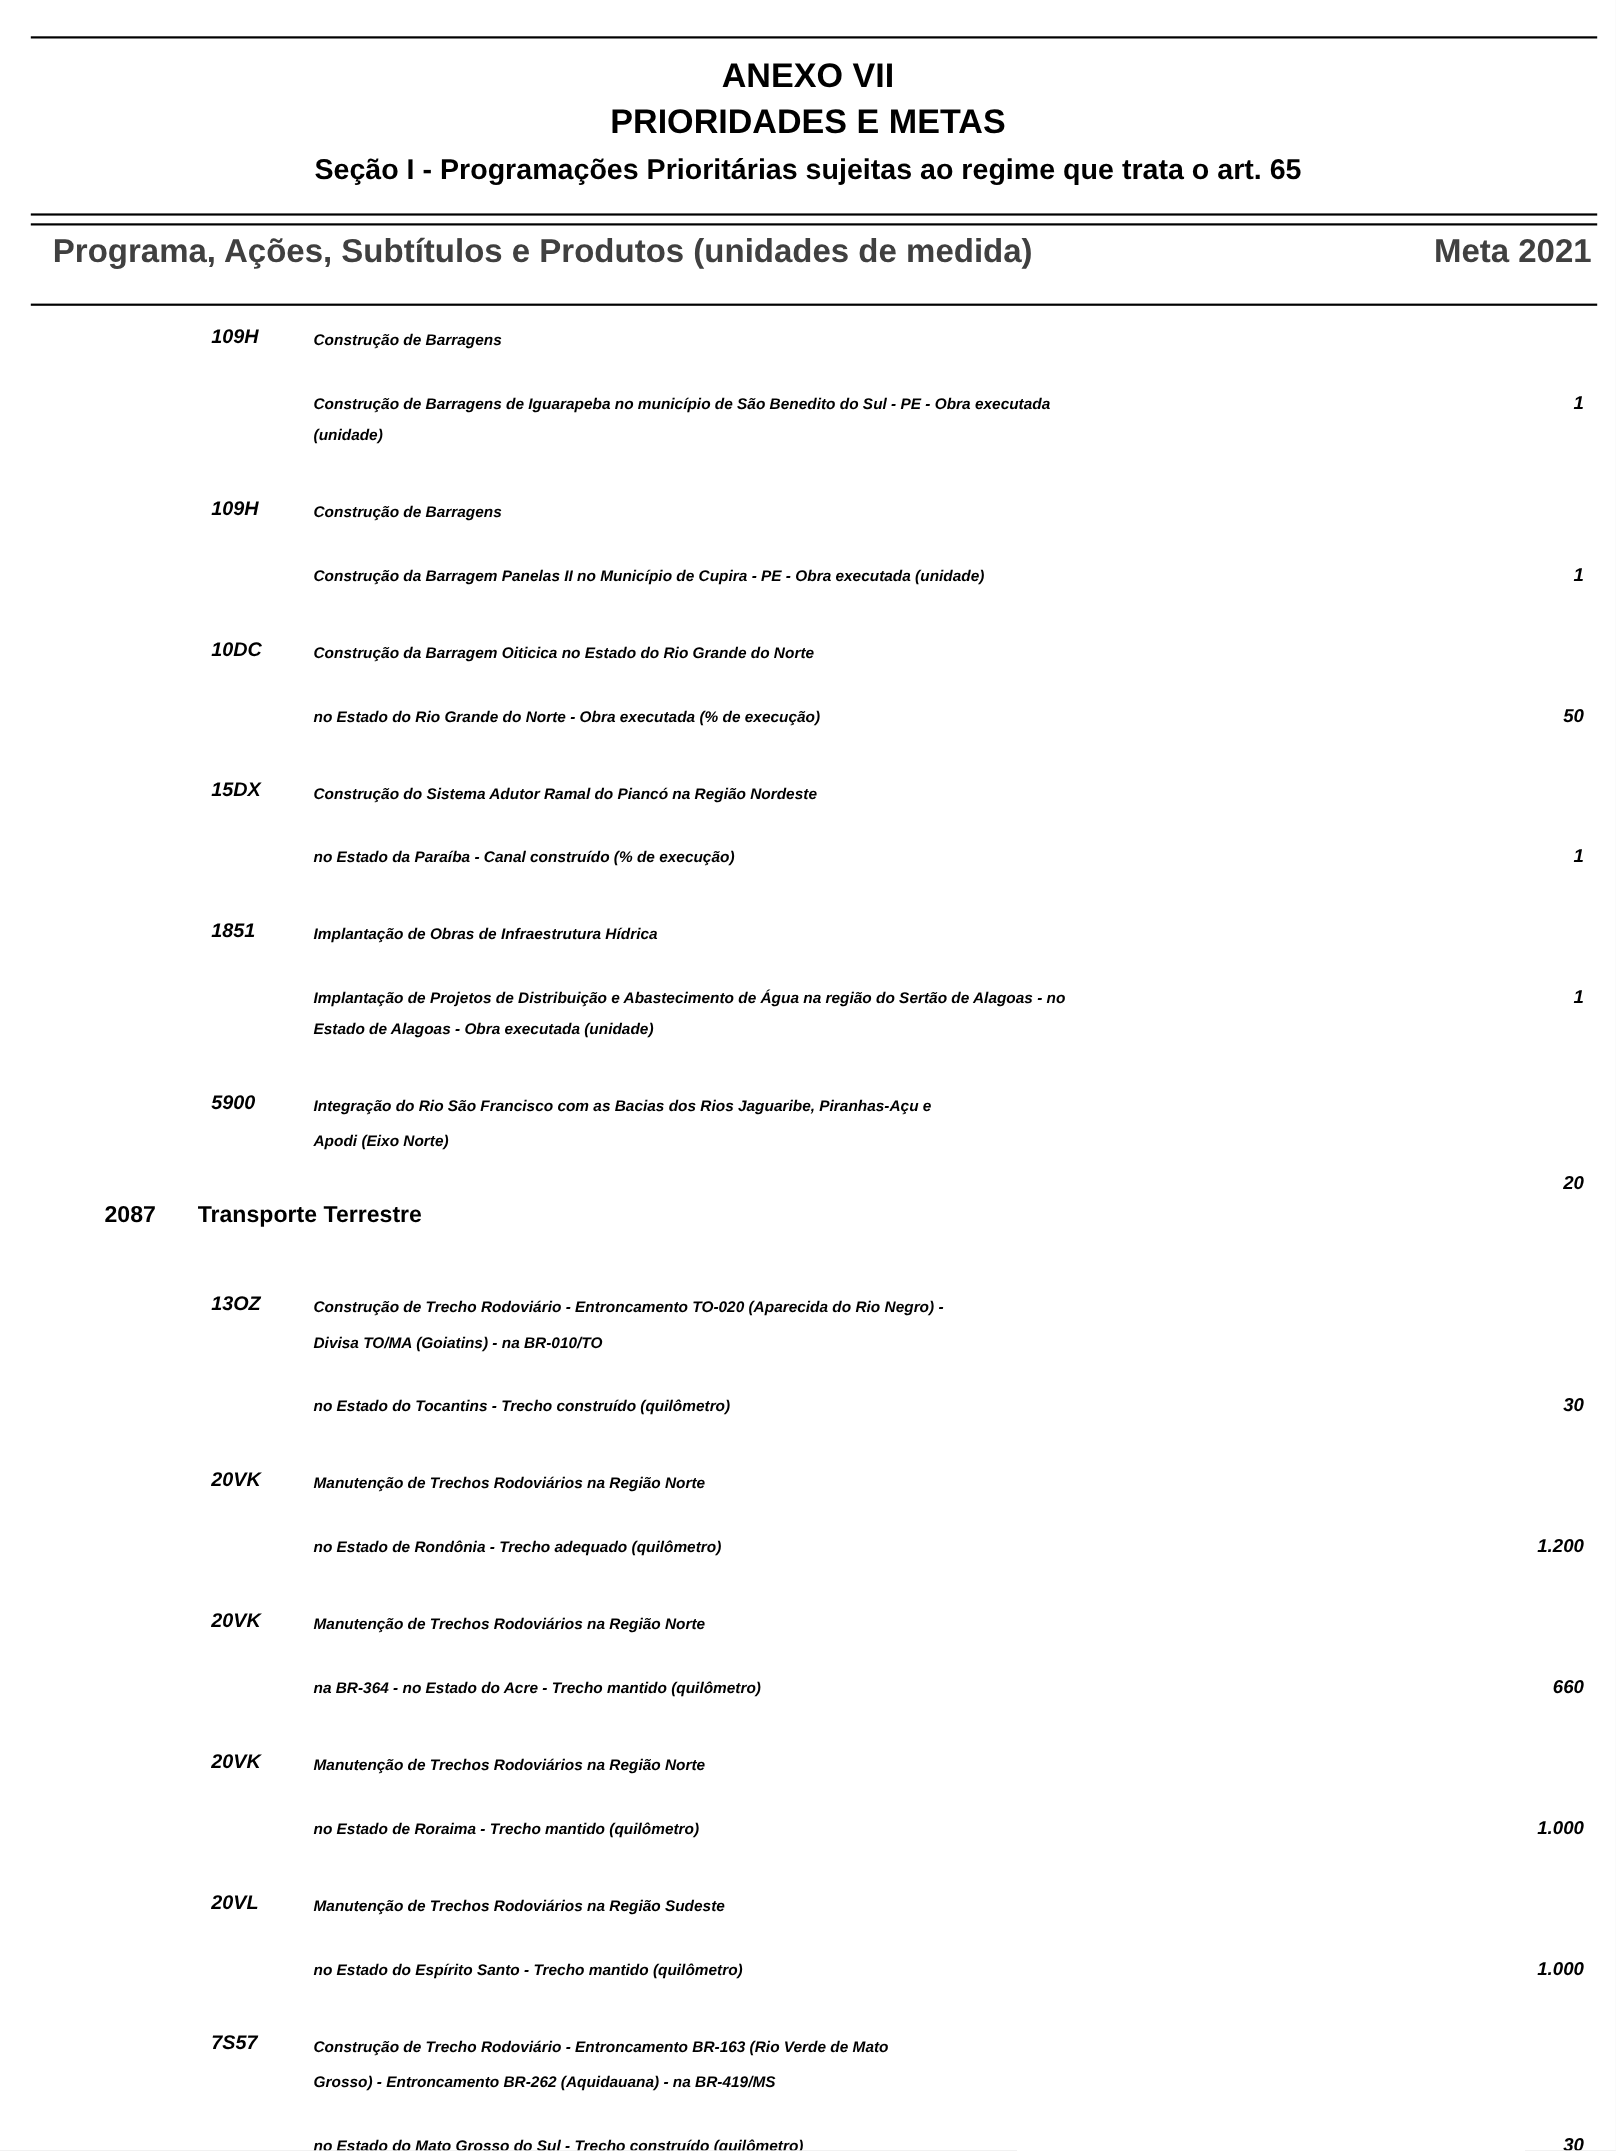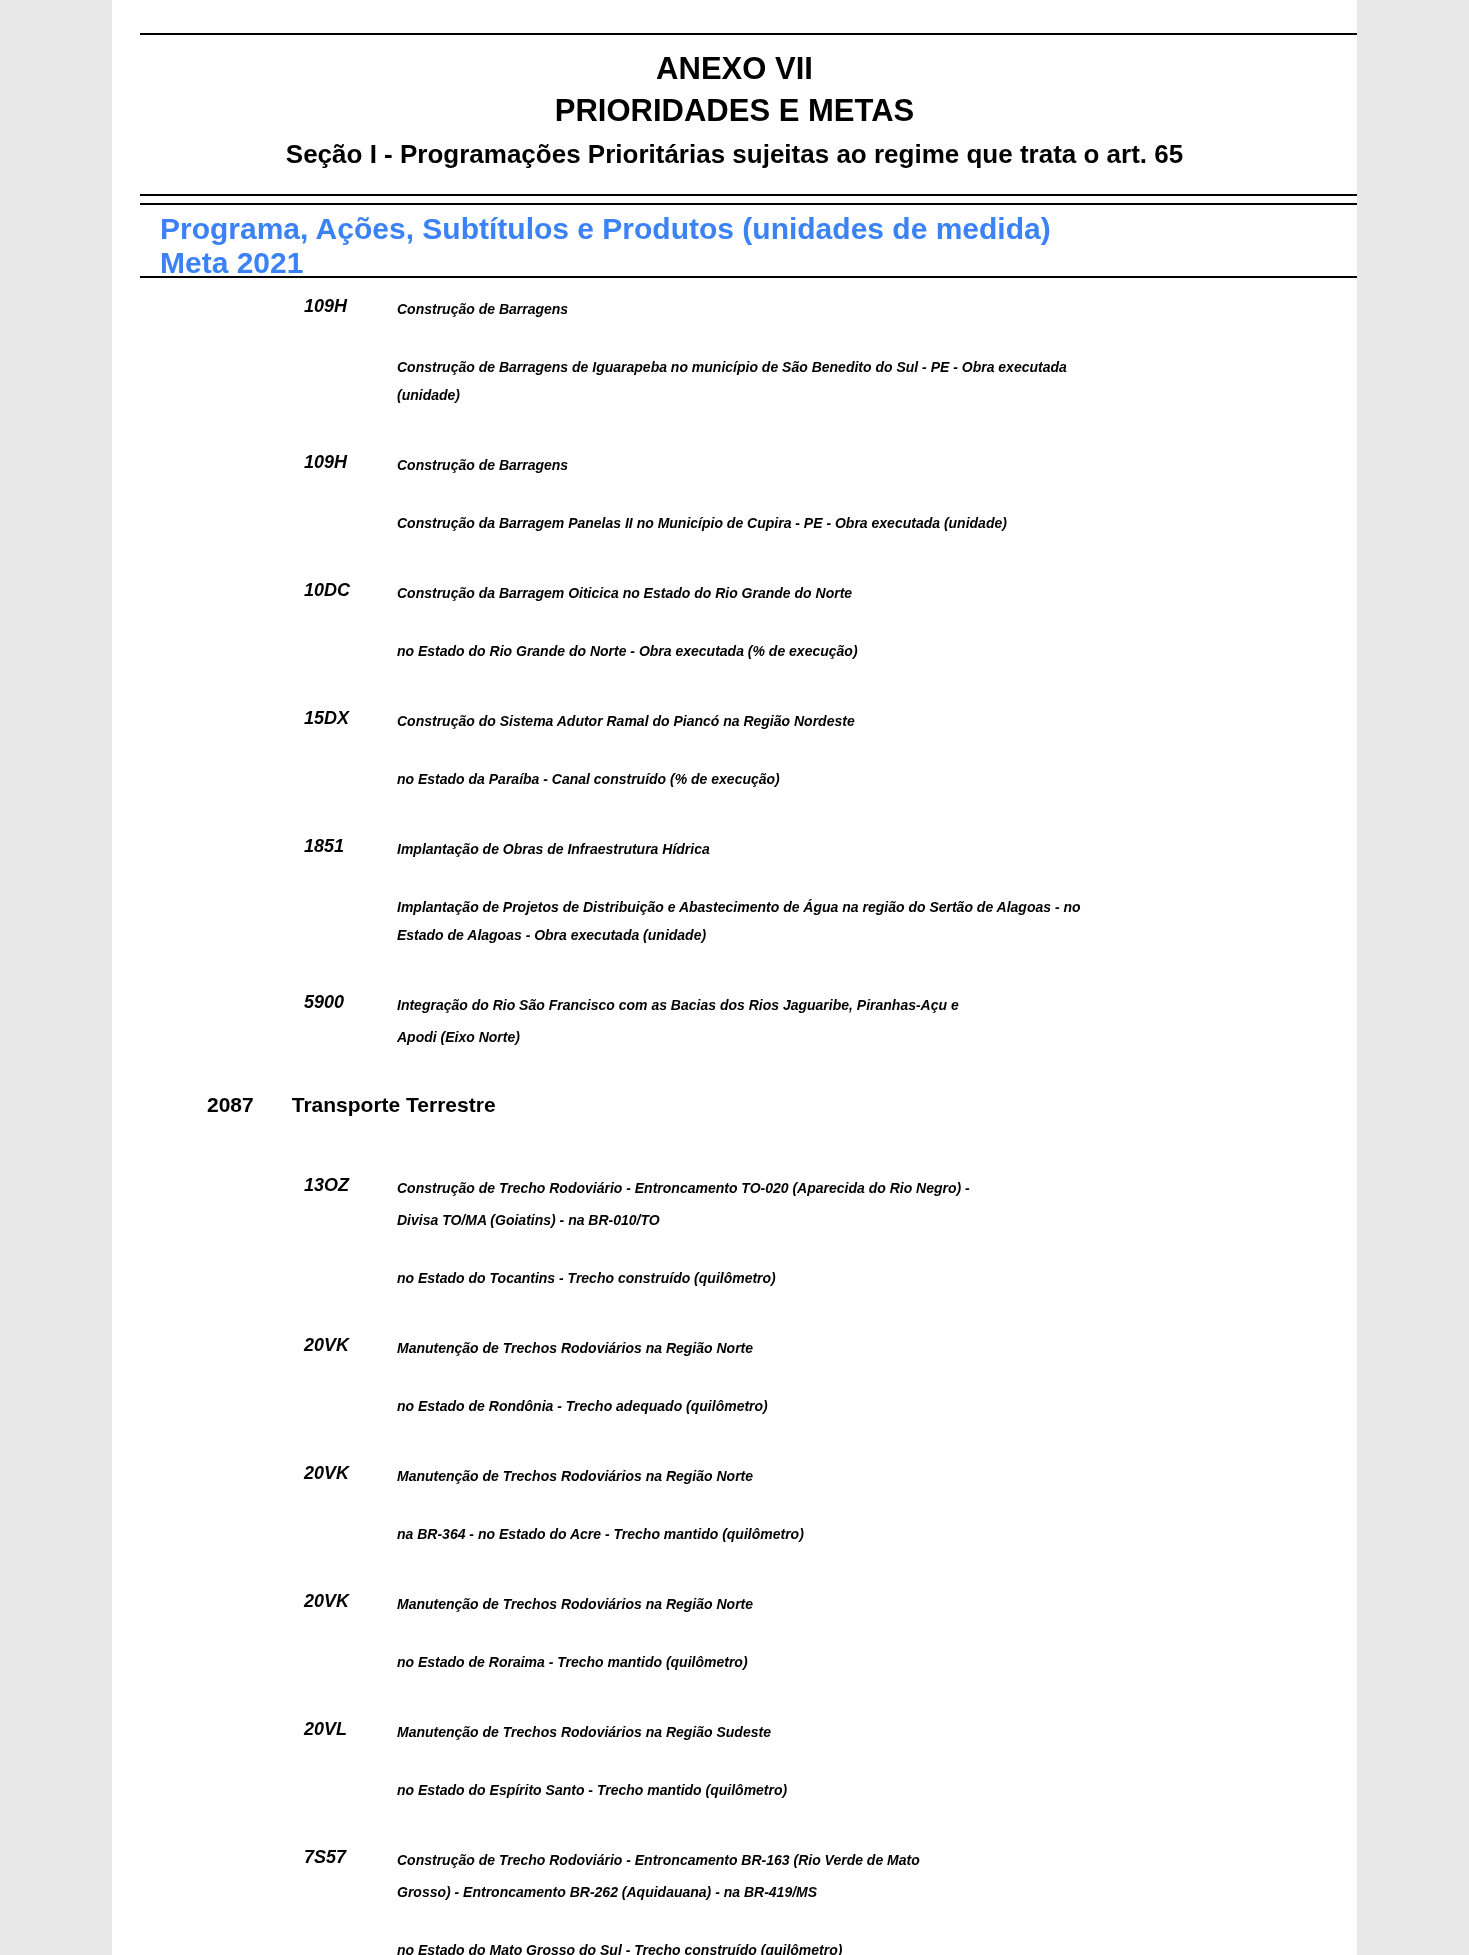--- a/index.html
+++ b/index.html
@@ -1,18 +1,18 @@
 <!DOCTYPE html>
 <html><head>
 <meta charset="utf-8">
 <style>
   html,body { margin:0; padding:0; background:#e8e8e8; }
   .page {
     position:relative;
-    width:1245px; height:1955px;
+    width:1469px; height:1955px;
     background:#ffffff;
     font-family:"Liberation Sans", sans-serif;
     color:#000;
     overflow:hidden;
     margin:0 auto;
   }
   .rule { position:absolute; left:28px; width:1424px; height:2px; background:#000; }
   .top-rule   { top:33px; }
   .dbl-rule-a { top:194px; }
   .dbl-rule-b { top:203px; }
@@ -71,21 +71,21 @@
 <div class="page">
   <div class="rule top-rule"></div>
 
   <div class="doc-title title-1">ANEXO VII</div>
   <div class="doc-title title-2">PRIORIDADES E METAS</div>
   <div class="doc-subtitle">Seção I - Programações Prioritárias sujeitas ao regime que trata o art. 65</div>
 
   <div class="rule dbl-rule-a"></div>
   <div class="rule dbl-rule-b"></div>
 
-  <div class="col-header" style="color: #3b82f6; flex-direction: column;">
+  <div class="col-header" style="color: #404040;">
     <span>Programa, Ações, Subtítulos e Produtos (unidades de medida)</span>
     <span>Meta 2021</span>
   </div>
 
   <div class="rule head-rule"></div>
 
   <div class="entries" id="entries">
       <div class="entry">
         <div class="code">109H</div>
         <div class="body">

